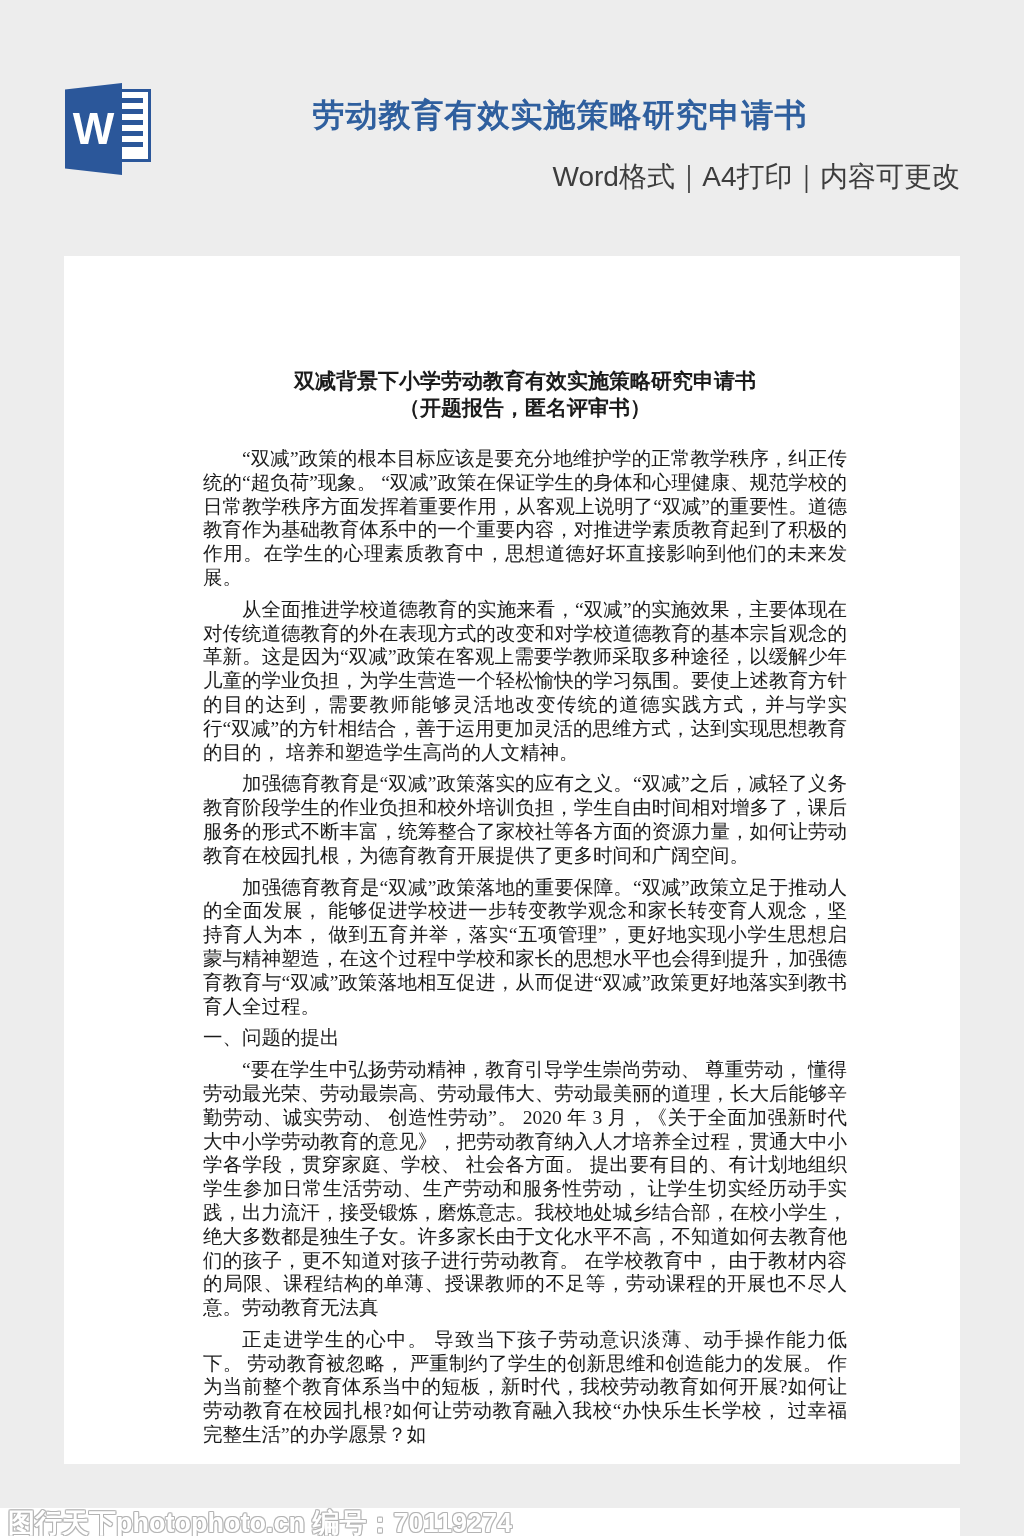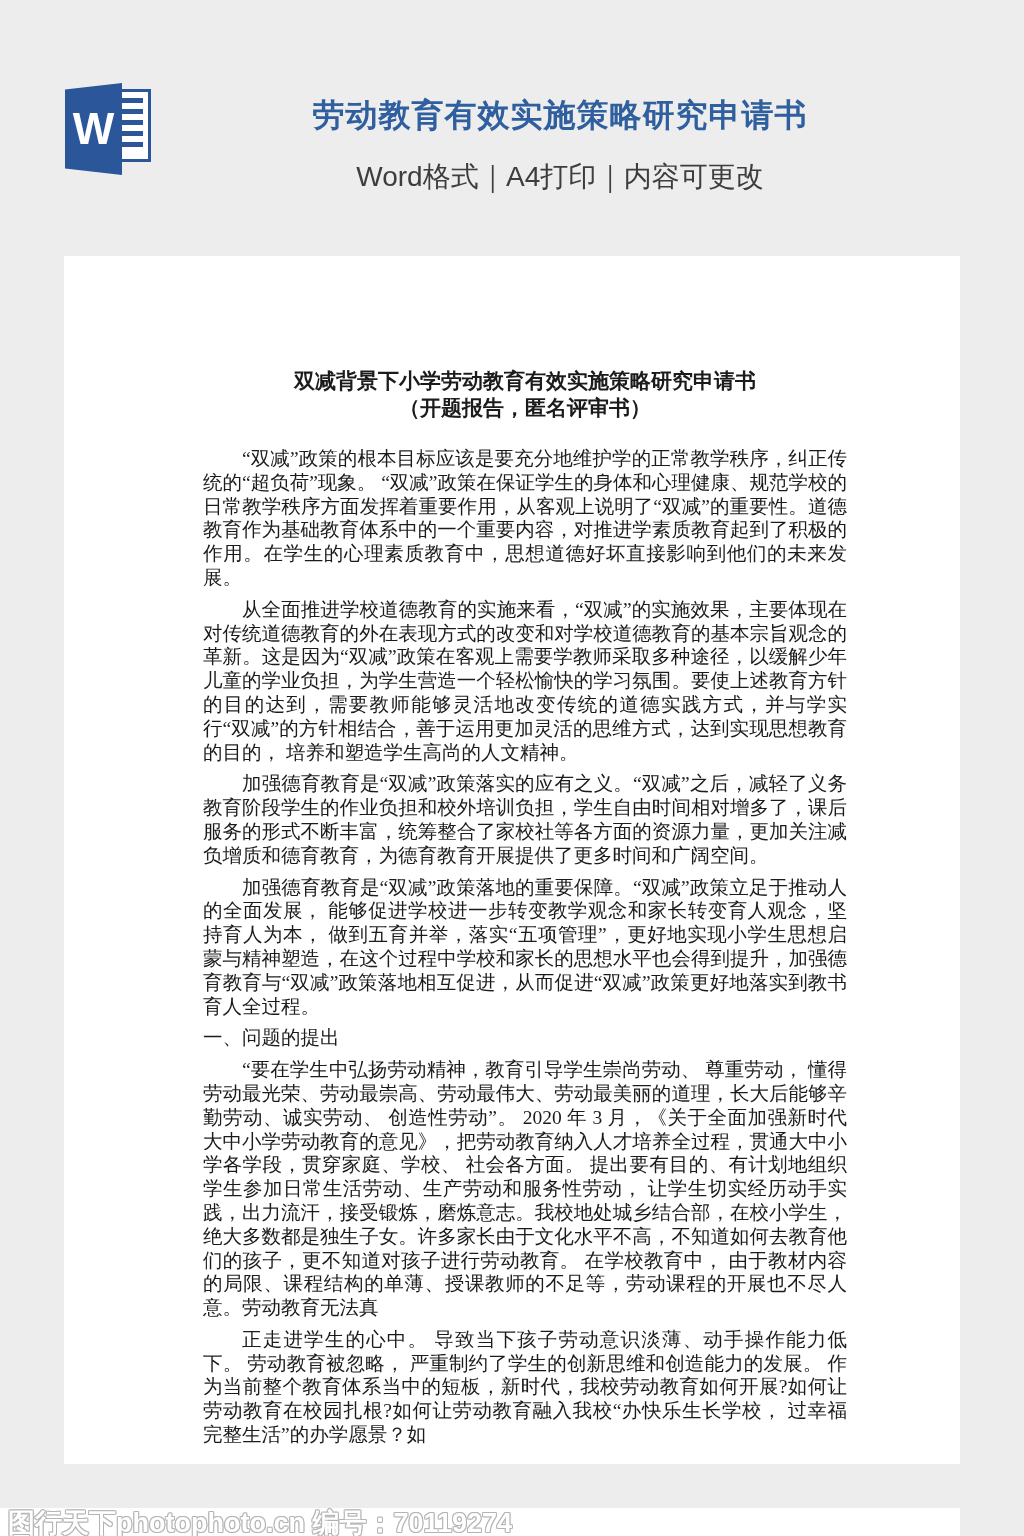--- a/index.html
+++ b/index.html
@@ -33,21 +33,21 @@
     color:#ffffff; font-weight:bold; font-size:44px;
     font-family:"Liberation Sans", sans-serif;
   }
   .header-title {
     position:absolute; left:160px; top:94px; width:800px;
     text-align:center; font-size:32px; font-weight:bold;
     color:#2f5f9e; letter-spacing:1px; white-space:nowrap;
   }
   .header-subtitle {
     position:absolute; left:160px; top:158px; width:800px;
-    text-align:center; font-size:28px; color:#3d3d3d; white-space:nowrap;
+    text-align:right; font-size:28px; color:#3d3d3d; white-space:nowrap;
   }
 
   
   .page {
     position:absolute; left:64px; top:256px; width:896px; height:1208px;
     background:#ffffff;
   }
   .doc {
     padding:112px 105px 0 131px;
     font-family:"Liberation Serif","DejaVu Serif",serif;
@@ -95,21 +95,21 @@
 <div class="header-subtitle">Word格式｜A4打印｜内容可更改</div>
 
 <div class="page">
   <div class="doc">
     <div class="doc-title-l1">双减背景下小学劳动教育有效实施策略研究申请书</div>
     <div class="doc-title-l2">（开题报告，匿名评审书）</div>
 
     <div class="doc-body">
       <p class="para">“双减”政策的根本目标应该是要充分地维护学的正常教学秩序，纠正传统的“超负荷”现象。 “双减”政策在保证学生的身体和心理健康、规范学校的日常教学秩序方面发挥着重要作用，从客观上说明了“双减”的重要性。道德教育作为基础教育体系中的一个重要内容，对推进学素质教育起到了积极的作用。在学生的心理素质教育中，思想道德好坏直接影响到他们的未来发展。</p>
       <p class="para">从全面推进学校道德教育的实施来看，“双减”的实施效果，主要体现在对传统道德教育的外在表现方式的改变和对学校道德教育的基本宗旨观念的革新。这是因为“双减”政策在客观上需要学教师采取多种途径，以缓解少年儿童的学业负担，为学生营造一个轻松愉快的学习氛围。要使上述教育方针的目的达到，需要教师能够灵活地改变传统的道德实践方式，并与学实行“双减”的方针相结合，善于运用更加灵活的思维方式，达到实现思想教育的目的， 培养和塑造学生高尚的人文精神。</p>
-      <p class="para">加强德育教育是“双减”政策落实的应有之义。“双减”之后，减轻了义务教育阶段学生的作业负担和校外培训负担，学生自由时间相对增多了，课后服务的形式不断丰富，统筹整合了家校社等各方面的资源力量，更加关注减负增质和德育教育，为德育教育开展提供了更多时间和广阔空间。</p>
+      <p class="para">加强德育教育是“双减”政策落实的应有之义。“双减”之后，减轻了义务教育阶段学生的作业负担和校外培训负担，学生自由时间相对增多了，课后服务的形式不断丰富，统筹整合了家校社等各方面的资源力量，如何让劳动教育在校园扎根，为德育教育开展提供了更多时间和广阔空间。</p>
       <p class="para">加强德育教育是“双减”政策落地的重要保障。“双减”政策立足于推动人的全面发展， 能够促进学校进一步转变教学观念和家长转变育人观念，坚持育人为本， 做到五育并举，落实“五项管理”，更好地实现小学生思想启蒙与精神塑造，在这个过程中学校和家长的思想水平也会得到提升，加强德育教育与“双减”政策落地相互促进，从而促进“双减”政策更好地落实到教书育人全过程。</p>
       <p class="para noindent">一、问题的提出</p>
       <p class="para">“要在学生中弘扬劳动精神，教育引导学生崇尚劳动、 尊重劳动， 懂得劳动最光荣、劳动最崇高、劳动最伟大、劳动最美丽的道理，长大后能够辛勤劳动、诚实劳动、 创造性劳动”。 2020 年 3 月，《关于全面加强新时代大中小学劳动教育的意见》，把劳动教育纳入人才培养全过程，贯通大中小学各学段，贯穿家庭、学校、 社会各方面。 提出要有目的、有计划地组织学生参加日常生活劳动、生产劳动和服务性劳动， 让学生切实经历动手实践，出力流汗，接受锻炼，磨炼意志。我校地处城乡结合部，在校小学生， 绝大多数都是独生子女。许多家长由于文化水平不高，不知道如何去教育他们的孩子，更不知道对孩子进行劳动教育。 在学校教育中， 由于教材内容的局限、课程结构的单薄、授课教师的不足等，劳动课程的开展也不尽人意。劳动教育无法真</p>
       <p class="para">正走进学生的心中。 导致当下孩子劳动意识淡薄、动手操作能力低下。 劳动教育被忽略， 严重制约了学生的创新思维和创造能力的发展。 作为当前整个教育体系当中的短板，新时代，我校劳动教育如何开展?如何让劳动教育在校园扎根?如何让劳动教育融入我校“办快乐生长学校， 过幸福完整生活”的办学愿景？如</p>
     </div>
   </div>
 </div>
 
 <div class="footer-bar">
   <div class="footer-text">图行天下photophoto.cn 编号：70119274</div>

